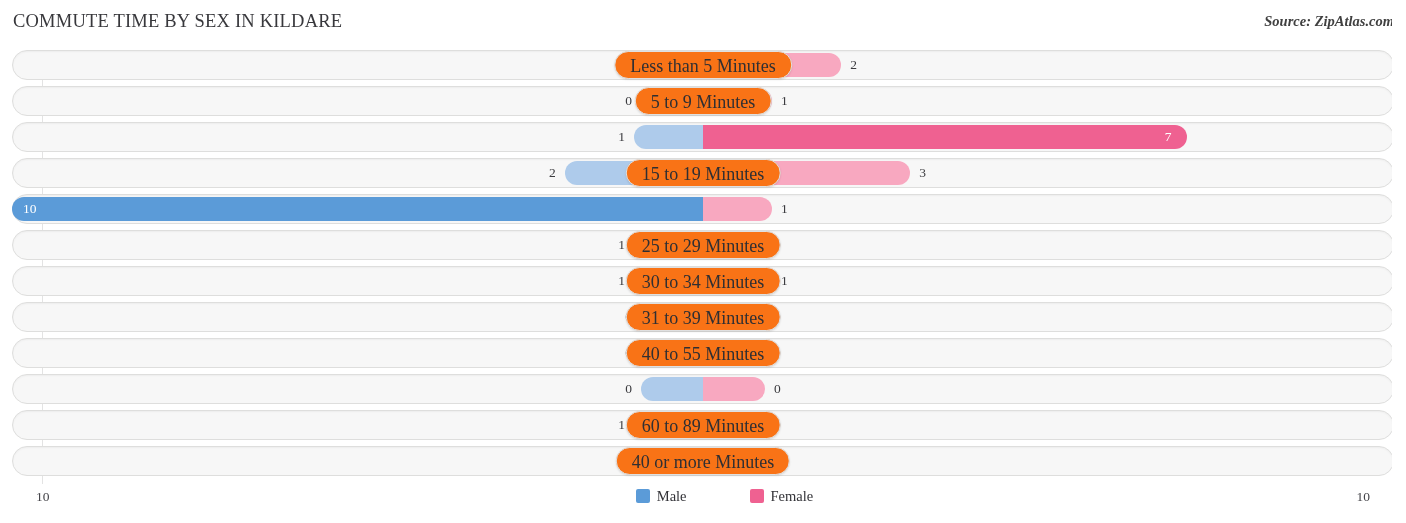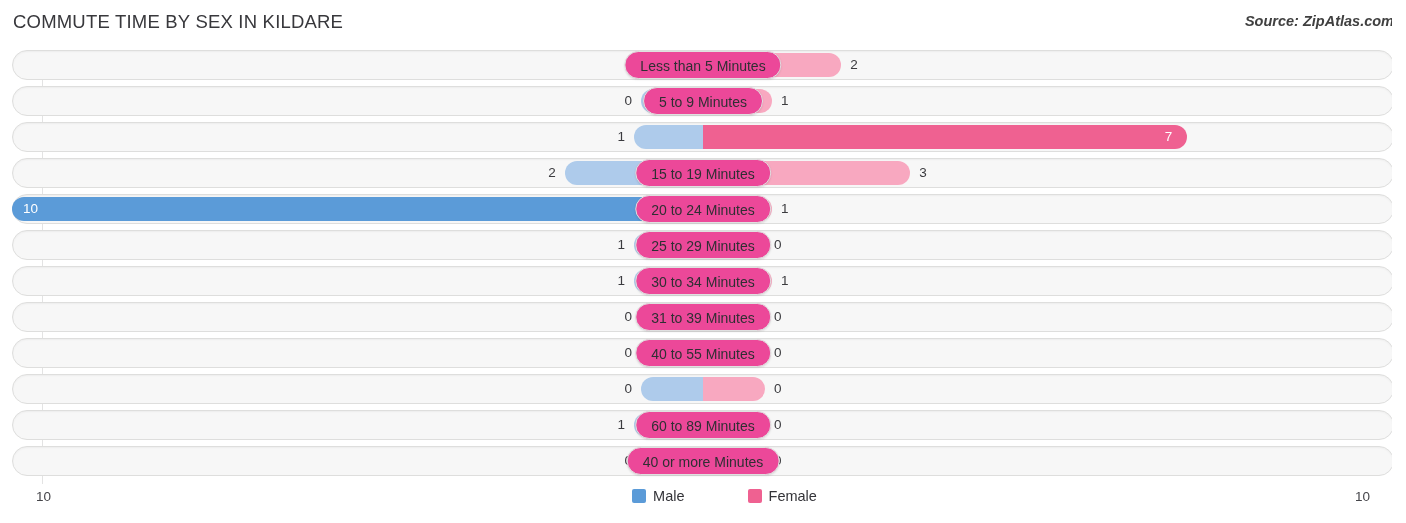--- a/index.html
+++ b/index.html
@@ -7,20 +7,21 @@
     margin: 0; padding: 0;
     width: 1406px; height: 523px;
     background: #ffffff;
     font-family: "Liberation Sans", sans-serif;
     -webkit-font-smoothing: antialiased;
   }
   #page {
     position: relative;
     width: 1392px; height: 523px;
     overflow: hidden;
+    font-family: Liberation Serif, serif;
   }
 
   
   #header {
     position: absolute;
     top: 0; left: 0;
     width: 1406px; height: 44px;
   }
   #chart-title {
     position: absolute;
@@ -104,24 +105,24 @@
 
   
   .cat-pill {
     position: absolute;
     left: 50%;
     top: 1px;
     transform: translateX(-50%);
     height: 28px;
     line-height: 28px;
     padding: 0 15px;
-    background: #ec4899;
+    background: #f97316;
     border: 1px solid #e0e0e0;
     border-radius: 14px;
-    font-size: 14px;
+    font-size: 18px;
     color: #2f2f33;
     white-space: nowrap;
     box-shadow: 0 1px 2px rgba(0,0,0,0.10);
   }
 
   
   #footer {
     position: absolute;
     left: 0; top: 486px;
     width: 1406px; height: 30px;
@@ -204,21 +205,20 @@
           <div class="val val-male" style="right: 838.2px;">2</div>
           <div class="val val-female" style="left: 907.3px;">3</div>
           <div class="cat-pill">15 to 19 Minutes</div>
         </div>
         <div class="row">
           <div class="track"></div>
           <div class="bar bar-male strong" style="width: 691px;"></div>
           <div class="bar bar-female" style="width: 69.1px;"></div>
           <div class="val val-male inside" style="left: 11px; text-align: left;">10</div>
           <div class="val val-female" style="left: 769.1px;">1</div>
-          <div class="cat-pill">20 to 24 Minutes</div>
         </div>
         <div class="row">
           <div class="track"></div>
           <div class="bar bar-male" style="width: 69.1px;"></div>
           <div class="bar bar-female" style="width: 62px;"></div>
           <div class="val val-male" style="right: 769.1px;">1</div>
           <div class="val val-female" style="left: 762px;">0</div>
           <div class="cat-pill">25 to 29 Minutes</div>
         </div>
         <div class="row">

